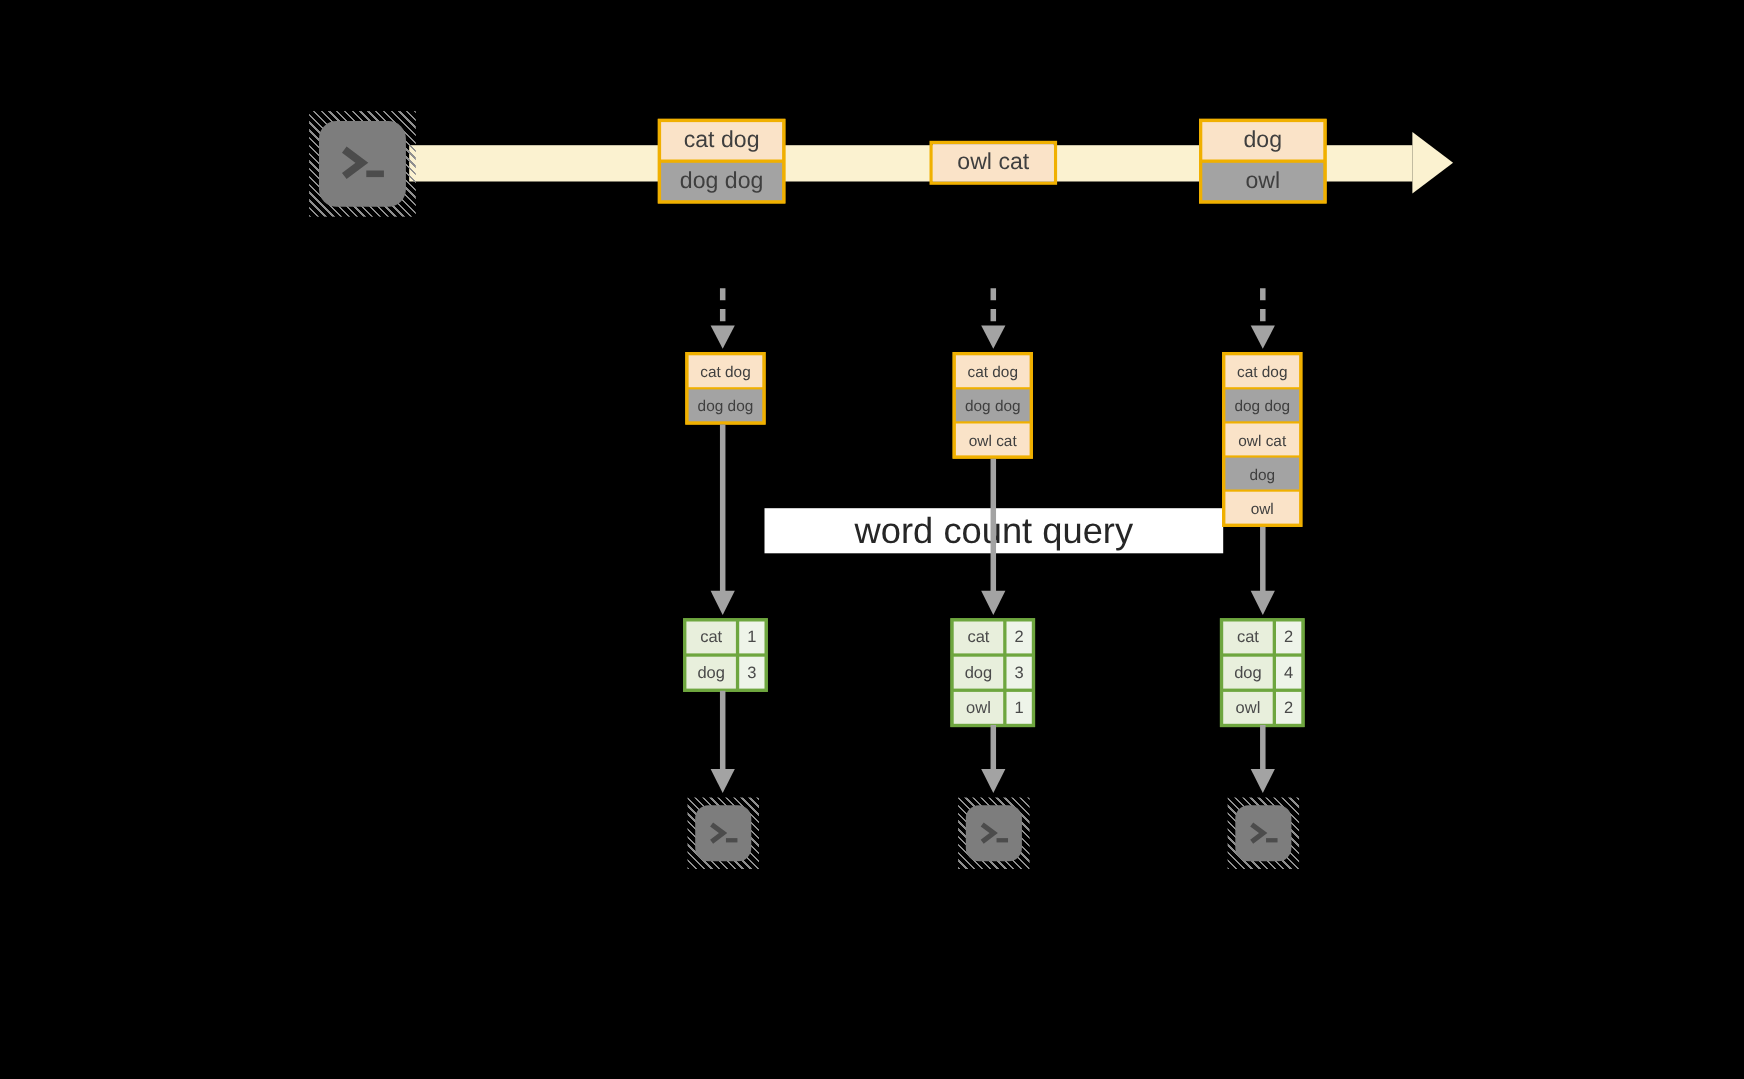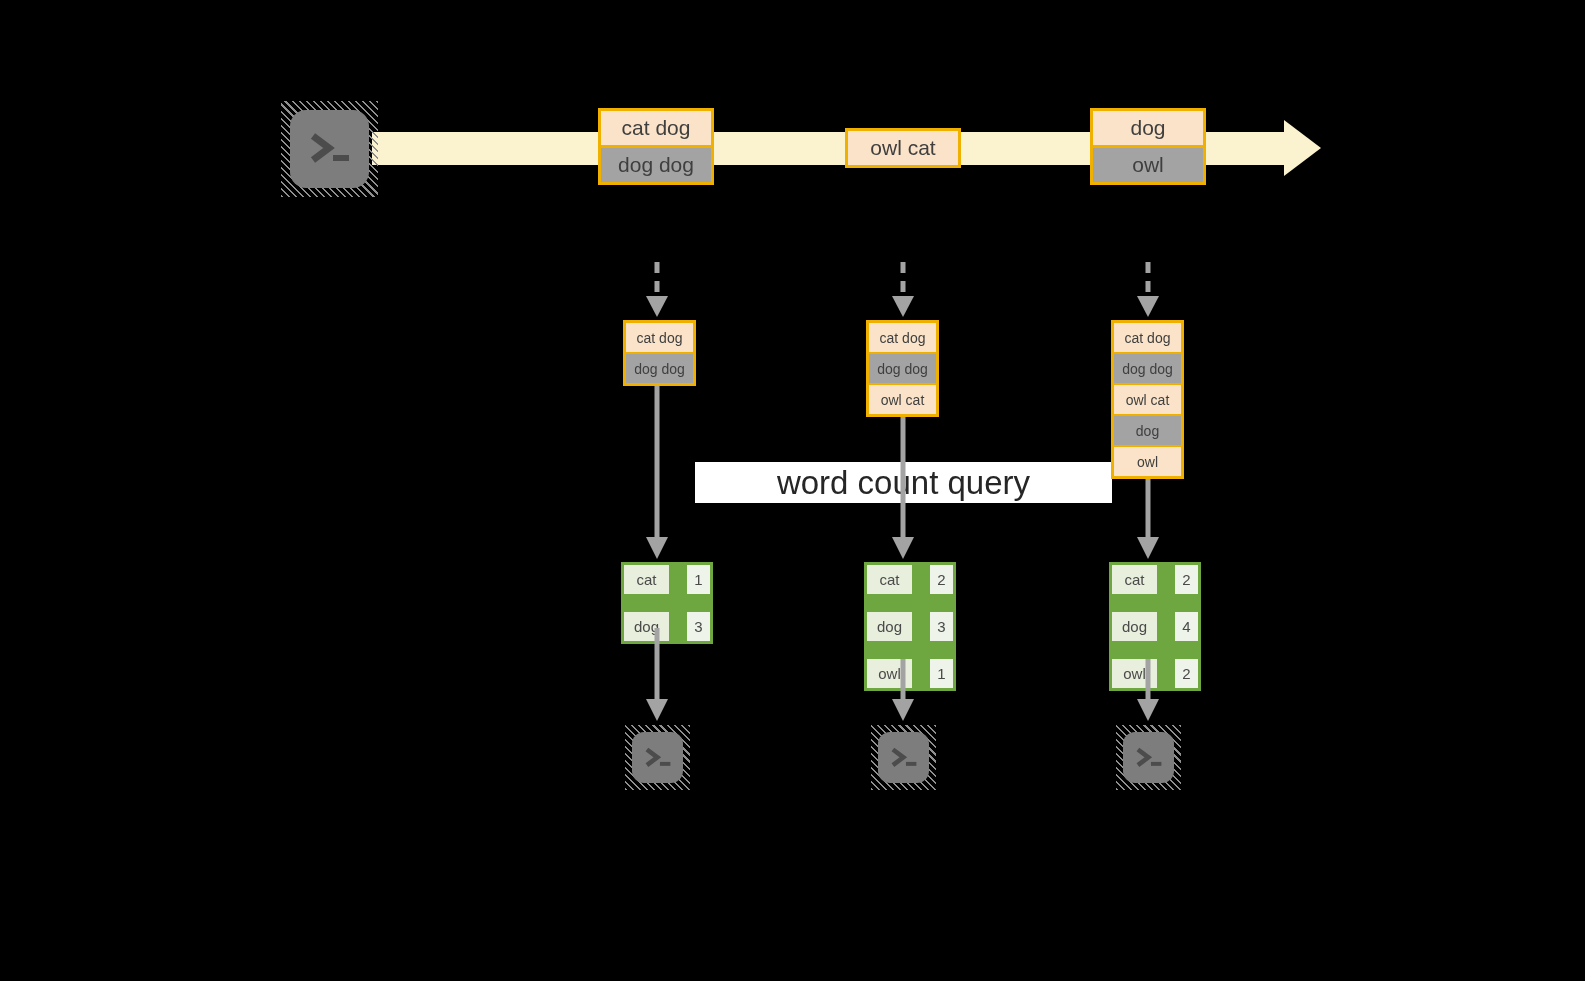--- a/index.html
+++ b/index.html
@@ -17,21 +17,21 @@
     font-size:21px;color:#3F3F3F;}
   .stream-row + .stream-row{margin-top:3px;}
   .row-dark{background:#FAE3C8;}
   .row-light{background:#a3a3a3;}
   
   .stack{position:absolute;width:67px;border:3px solid #F0B000;background:#F0B000;z-index:3;display:flex;flex-direction:column;}
   .stack-row{height:29px;display:flex;align-items:center;justify-content:center;font-size:14px;color:#3F3F3F;}
   .stack-row + .stack-row{margin-top:2px;}
   
   .wc-table{position:absolute;z-index:3;border:3px solid #6EA63F;background:#6EA63F;
-    display:grid;grid-template-columns:45px 23px;gap:18px;}
+    display:grid;grid-template-columns:45px 23px;gap:3px;}
   .wc-word,.wc-num{height:29px;display:flex;align-items:center;justify-content:center;
     font-size:15px;color:#4A4A4A;}
   .wc-word{background:#E8EFDC;}
   .wc-num{background:#EEF4E9;}
   
   .banner{position:absolute;left:695px;top:462px;width:417px;height:41px;background:#FFFFFF;z-index:2;
     display:flex;align-items:center;justify-content:center;font-size:33px;color:#262626;}
   
   .terminal{position:absolute;z-index:3;
     background:repeating-linear-gradient(45deg,#8F8F8F 0px,#8F8F8F 1.5px,transparent 1.5px,transparent 5px);}

